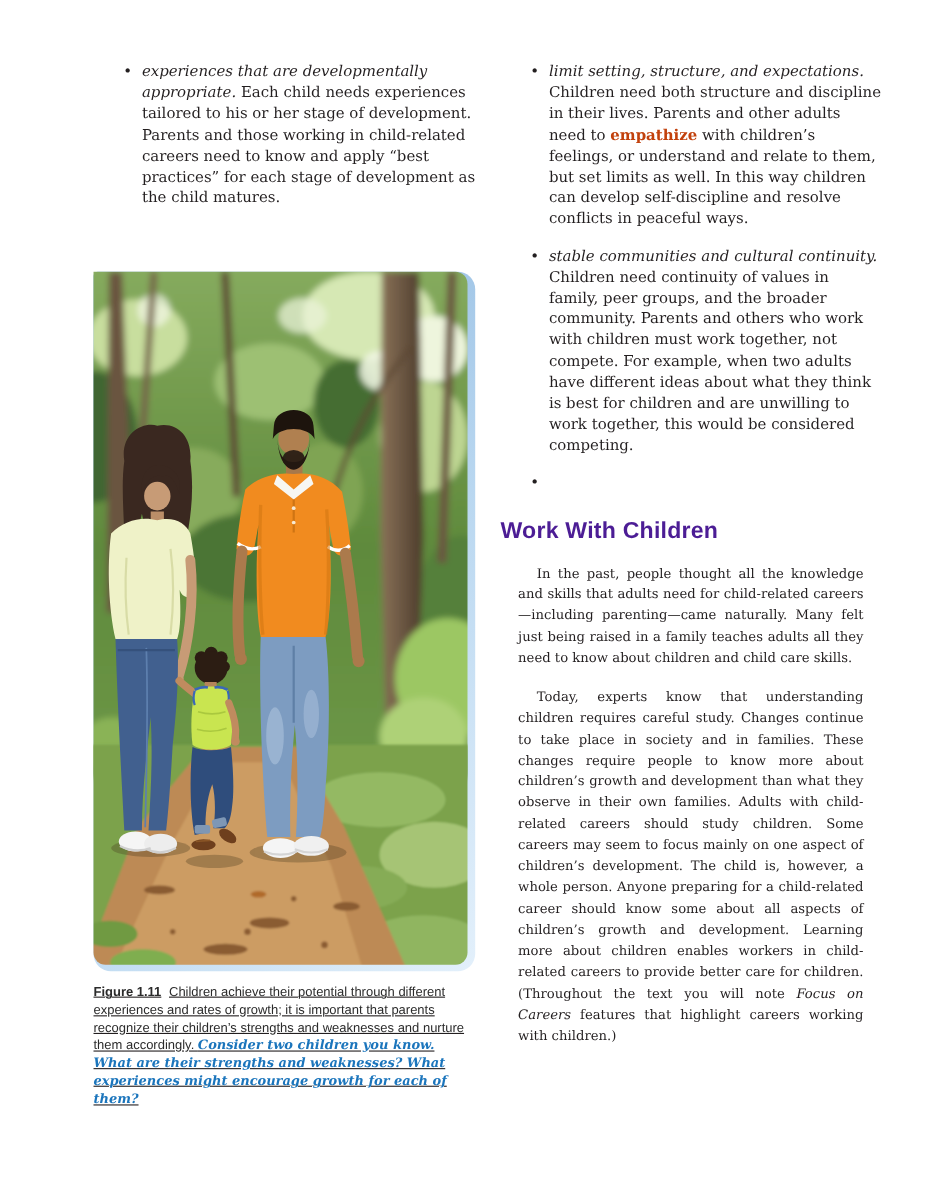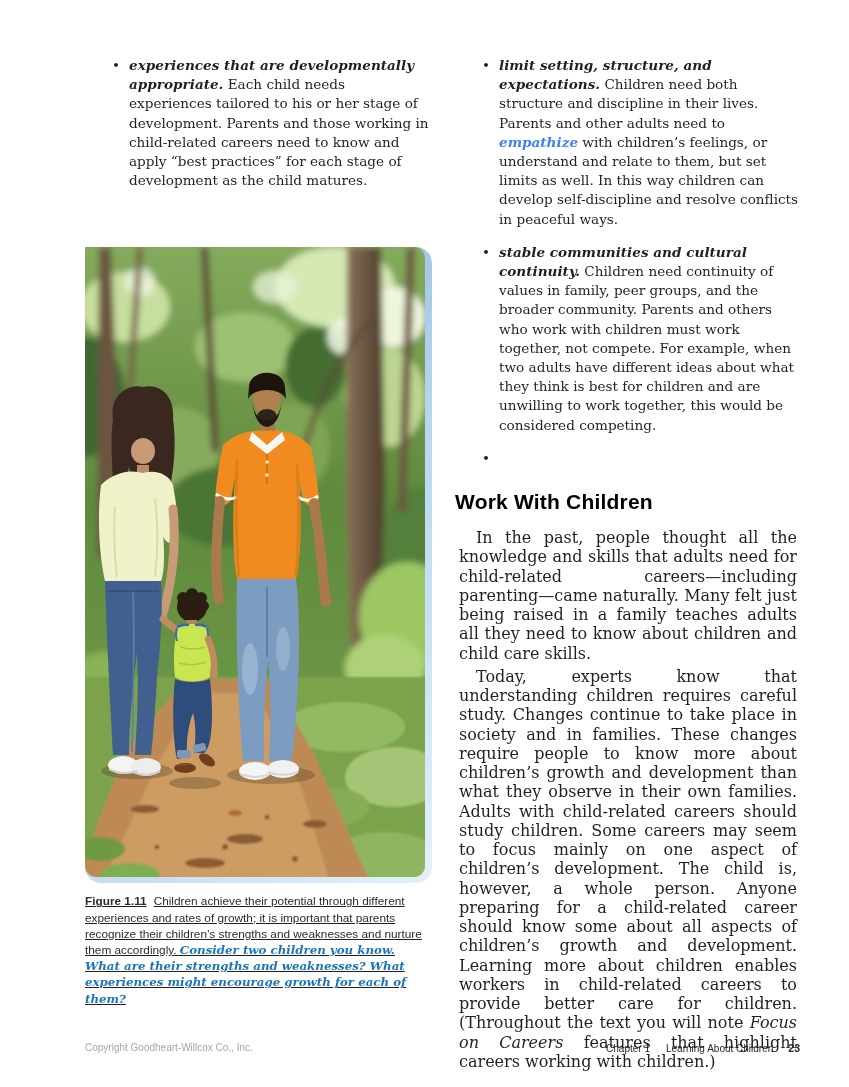--- a/index.html
+++ b/index.html
@@ -6,38 +6,38 @@
   .page{position:relative;width:849px;height:1087px;background:#ffffff;overflow:hidden;
         font-family:"DejaVu Serif","Liberation Serif",serif;color:#231f20;}
   .col{position:absolute;top:56px;}
   .col-left{left:85px;width:347px;}
   .col-right{left:455px;width:346px;}
 
   
   .bullet{display:flex;font-size:13.6px;line-height:19.2px;margin-bottom:14px;}
   .bullet .marker{width:17px;margin-left:27px;flex:0 0 auto;}
   .bullet .btext{flex:1;}
-  .lead{font-weight:bold;font-style:italic;}
-  .term{font-weight:bold;color:#3b82f6;font-style:italic;}
+  .lead{font-weight:normal;font-style:italic;}
+  .term{font-weight:bold;color:#c2410c;}
 
   
   .figure-block{margin-top:57px;text-decoration:underline;}
   .photo-wrap{width:347px;height:636px;box-sizing:border-box;
       background:linear-gradient(135deg,#7fadd9 0%,#b9d7f0 55%,#e3f0fb 100%);
       border-radius:4px 16px 16px 16px;padding:0 7px 6px 0;}
   .photo{width:340px;height:630px;border-radius:0 11px 11px 11px;overflow:hidden;display:block;}
   .caption{margin-top:10px;font-family:"Liberation Sans","DejaVu Sans",sans-serif;
       font-size:11.8px;line-height:16.2px;color:#2b2b2b;}
   .cap-label{font-weight:bold;margin-right:7px;}
   .cap-q{color:#1b75bc;font-weight:bold;font-style:italic;font-family:"DejaVu Serif","Liberation Serif",serif;}
 
   
   .heading{font-family:"Liberation Sans","DejaVu Sans",sans-serif;font-weight:bold;
-      font-size:21px;line-height:26px;color:#000000;letter-spacing:.2px;margin:21px 0 13px 0;}
-  .para{font-size:16px;line-height:19.25px;text-align:justify;text-indent:17px;margin:4px;}
+      font-size:21px;line-height:26px;color:#4c1d95;letter-spacing:.2px;margin:21px 0 13px 0;}
+  .para{font-size:12px;line-height:19.25px;text-align:justify;text-indent:17px;margin:16px;}
   .ital{font-style:italic;}
 
   
   .footer{position:absolute;top:1042px;left:85px;right:49px;display:flex;justify-content:space-between;
       font-family:"Liberation Sans","DejaVu Sans",sans-serif;font-size:10px;}
   .foot-left{color:#a7a5a5;}
   .foot-right{color:#231f20;display:flex;align-items:baseline;}
   .foot-chapter{margin-right:16px;}
   .foot-title{margin-right:15px;}
   .foot-page{font-weight:bold;font-size:10.5px;}
@@ -216,22 +216,14 @@
     <div class="bullet">
       <span class="marker">•</span>
     </div>
 
     <div class="heading">Work With Children</div>
 
     <p class="para">In the past, people thought all the knowledge and skills that adults need for child-related careers—including parenting—came naturally. Many felt just being raised in a family teaches adults all they need to know about children and child care skills.</p>
     <p class="para"><span>Today, experts know that understanding children requires careful study. Changes continue to take place in society and in families. These changes require people to know more about children’s growth and development than what they observe in their own families. Adults with child-related careers should study children. Some careers may seem to focus mainly on one aspect of children’s development. The child is, however, a whole person. Anyone preparing for a child-related career should know some about all aspects of children’s growth and development. Learning more about children enables workers in child-related careers to provide better care for children. (Throughout the text you will note </span><span class="ital">Focus on Careers</span><span> features that highlight careers working with children.)</span></p>
   </div>
 
-  <div class="footer">
-    <span class="foot-left">Copyright Goodheart-Willcox Co., Inc.</span>
-    <span class="foot-right">
-      <span class="foot-chapter">Chapter 1</span>
-      <span class="foot-title">Learning About Children</span>
-      <span class="foot-page">23</span>
-    </span>
-  </div>
 
 </div>
 
 </body></html>

